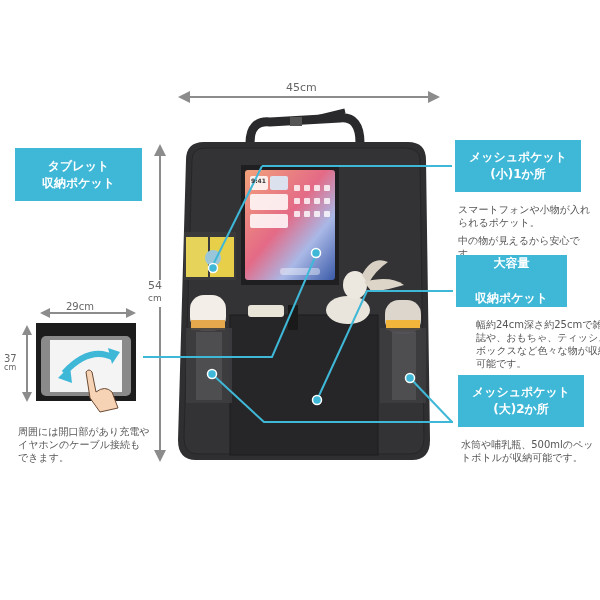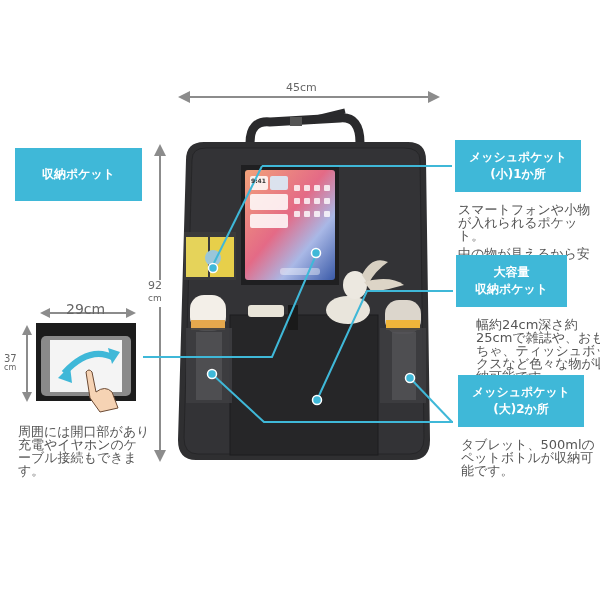--- a/index.html
+++ b/index.html
@@ -11,21 +11,21 @@
     background: #3fb8d8;
     color: #fff;
     font-weight: bold;
     font-size: 12px;
     line-height: 17px;
     text-align: center;
     display: flex; flex-direction: column; justify-content: center;
   }
   .desc {
     position: absolute;
-    font-size: 13px;
+    font-size: 10px;
     line-height: 13px;
     color: #555;
   }
   .desc p { margin-bottom: 5px; }
 
   .dim-text {
     position: absolute;
     font-family: "DejaVu Sans", sans-serif;
     color: #666;
     font-size: 11px;
@@ -161,55 +161,56 @@
     <path d="M64,373 Q90,345 114,358" stroke="#3fb8d8" stroke-width="6" fill="none"></path>
     <polygon points="58,378 70,366 72,383" fill="#3fb8d8"></polygon>
     <polygon points="120,352 108,348 112,364" fill="#3fb8d8"></polygon>
     <path d="M86,372 Q89,368 92,372 L96,392 Q105,385 112,392 L118,408 L100,412 L90,398 Z" fill="#f6d3b4" stroke="#6b4a34" stroke-width="1"></path>
   </g>
   <line x1="143" y1="357" x2="155" y2="357" stroke="#3fb8d8" stroke-width="2"></line>
 </svg>
 
 <div class="dim-text" style="left:286px; top:81px; width:50px;">45cm</div>
 <div class="dim-text" style="left:148px; top:280px; width:24px; line-height:12px;">
-  <div>92</div>
+  <div>54</div>
   <div style="font-size:9px;">cm</div>
 </div>
-<div class="dim-text" style="left:66px; top:301px; width:46px; font-size:14px;">29cm</div>
+<div class="dim-text" style="left:66px; top:301px; width:46px; font-size:10px;">29cm</div>
 <div class="dim-text" style="left:4px; top:354px; width:20px; font-size:10px; line-height:9px;">
   <div>37</div>
   <div style="font-size:8px;">cm</div>
 </div>
 
 <div class="label-box" style="left:15px; top:148px; width:127px; height:53px;">
+  <div>タブレット</div>
   <div>収納ポケット</div>
 </div>
 <div class="desc" style="left:18px; top:212px; width:130px;">
 </div>
 
 <div class="desc" style="left:18px; top:425px; width:132px;">周囲には開口部があり充電やイヤホンのケーブル接続もできます。</div>
 
 <div class="label-box" style="left:455px; top:140px; width:126px; height:52px;">
   <div>メッシュポケット</div>
   <div>(小)1か所</div>
 </div>
 <div class="desc" style="left:458px; top:203px; width:135px;">
   <p>スマートフォンや小物が入れられるポケット。</p>
   <p>中の物が見えるから安心です。</p>
 </div>
 
-<div class="label-box" style="left:456px; top:255px; width:111px; height:52px;">
+<div class="label-box" style="left:456px; top:255px; width:111px; height:52px;justify-content:space-between;">
   <div>大容量</div>
   <div>収納ポケット</div>
 </div>
 <div class="desc" style="left:459px; top:318px; width:135px;margin-left:17px;">
   <p>幅約24cm深さ約25cmで雑誌や、おもちゃ、ティッシュボックスなど色々な物が収納可能です。</p>
 </div>
 
 <div class="label-box" style="left:458px; top:375px; width:126px; height:52px;">
   <div>メッシュポケット</div>
   <div>(大)2か所</div>
 </div>
 <div class="desc" style="left:461px; top:438px; width:135px;">
-  <p>タブレット、500mlのペットボトルが収納可能です。</p>
+  <p>水筒や哺乳瓶、500mlのペットボトルが収納可能です。</p>
 </div>
 
 <div style="position:absolute; left:251px; top:177px; font-size:6px; color:#333; font-weight:bold;">9:41</div>
 
 </body></html>

